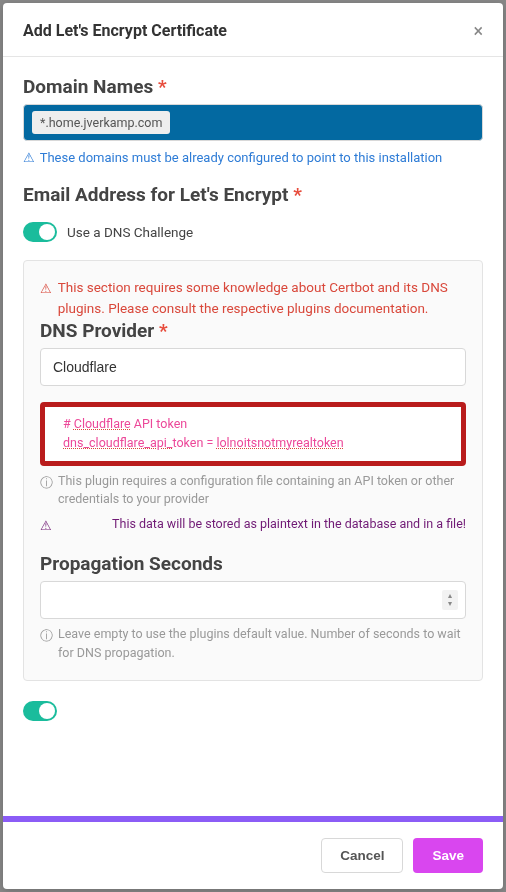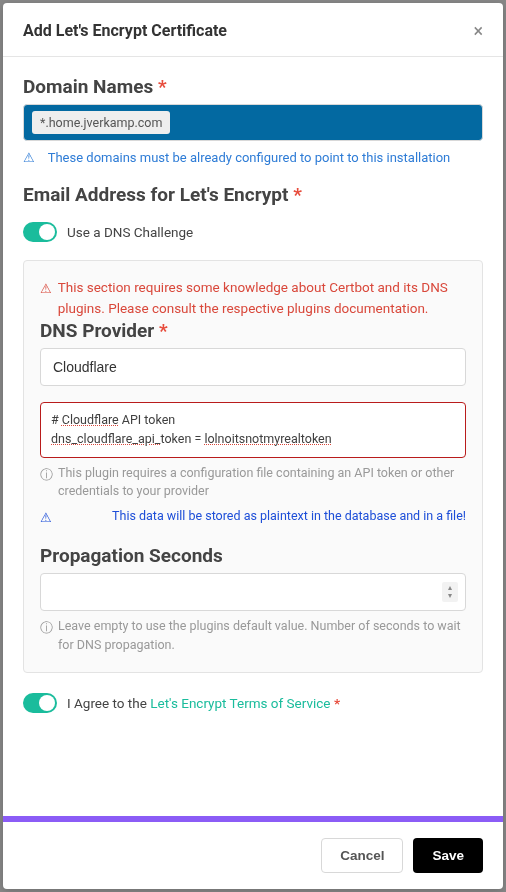--- a/index.html
+++ b/index.html
@@ -64,21 +64,21 @@
   border-radius: 3px;
   padding: 4px 8px;
   font-size: 12.5px;
   color: #555;
 }
 .info-line {
   font-size: 13px;
   margin-top: 8px;
   display: flex;
   align-items: center;
-  gap: 13px;
+  gap: 5px;
   line-height: 1.4;
 }
 .info-blue { color: #2e7cd6; }
 .icon-warn::before {
   content: "⚠";
   font-size: 13px;
 }
 .icon-info::before {
   content: "ⓘ";
   font-size: 13px;
@@ -149,46 +149,46 @@
   color: #d9483b;
   font-size: 13.5px;
   line-height: 1.55;
   display: flex;
   gap: 6px;
   margin-bottom: 0;
 }
 .warning-block .icon-warn { flex-shrink: 0; margin-top: 1px; }
 .textarea {
   width: 100%;
-  border: 1px solid #b91c1c;
-  border-radius: 4px;
-  padding: 8px 10px;
+  border: 5px solid #b91c1c;
+  border-radius: 4px;
+  padding: 8px 18px;
   font-size: 12.5px;
-  color: #404040;
+  color: #ec4899;
   background: #fff;
   resize: vertical;
   min-height: 52px;
   font-family: inherit;
   line-height: 1.5;
 }
 .underline-dotted {
   text-decoration: underline dotted #d9483b;
   text-decoration-thickness: 1px;
 }
 .helper {
   font-size: 12.5px;
   color: #999;
   line-height: 1.5;
   margin-top: 6px;
   display: flex;
   gap: 5px;
   justify-content: space-between;
 }
 .helper .icon-info, .helper .icon-warn { flex-shrink: 0; margin-top: 1px; }
-.helper-red { color: #1d4ed8; }
+.helper-red { color: #701a75; }
 .agree-row {
   display: flex;
   align-items: center;
   gap: 10px;
   margin-top: 20px;
 }
 .agree-text { font-size: 13.5px; color: #444; }
 .agree-link { color: #1abc9c; }
 .modal-footer {
   border-top: 6px solid #8b5cf6;
@@ -204,21 +204,21 @@
   cursor: pointer;
   border: 1px solid transparent;
   font-weight: 600;
 }
 .btn-cancel {
   background: #fff;
   border-color: #d8d8d8;
   color: #555;
 }
 .btn-save {
-  background: #000000;
+  background: #d946ef;
   color: #fff;
 }
 </style>
 </head>
 <body>
 
 <div class="modal">
 
   <div class="modal-header">
     <div class="modal-title">Add Let's Encrypt Certificate</div>
@@ -293,23 +293,20 @@
           <span>Leave empty to use the plugins default value. Number of seconds to wait for DNS propagation.</span>
         </div>
       </div>
 
     </div>
 
     <div class="agree-row">
       <div class="toggle">
         <div class="toggle-knob"></div>
       </div>
-      <span class="agree-text">
-        <span>I Agree to the </span><span class="agree-link">Let's Encrypt Terms of Service</span> <span class="req">*</span>
-      </span>
     </div>
 
   </div>
 
   <div class="modal-footer">
     <button class="btn btn-cancel">Cancel</button>
     <button class="btn btn-save">Save</button>
   </div>
 
 </div>

